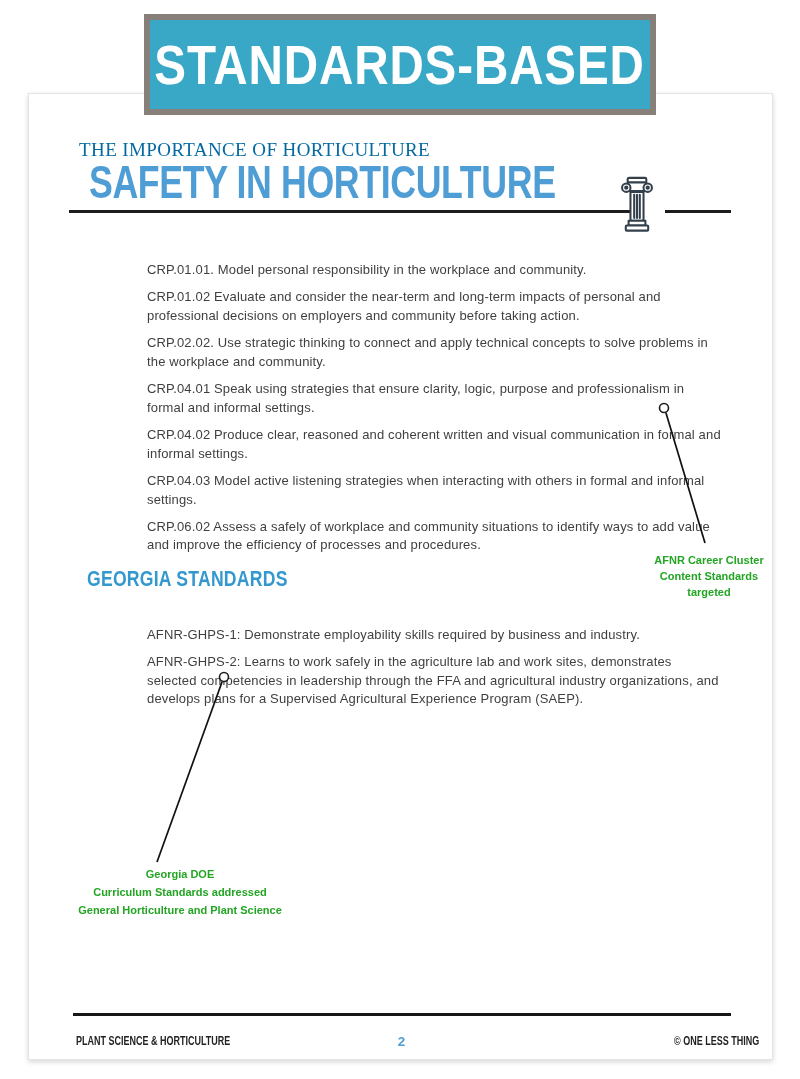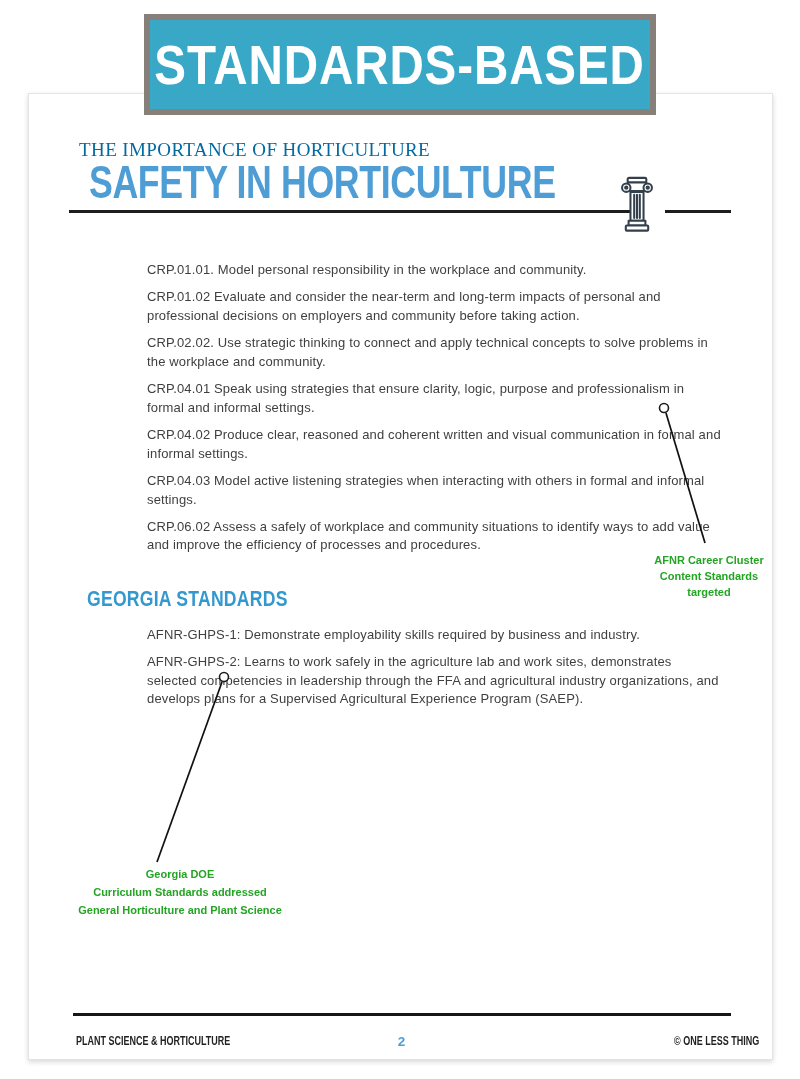--- a/index.html
+++ b/index.html
@@ -44,21 +44,21 @@
   .rule-right { left:636px; width:66px; }
   .pillar { position:absolute; left:588px; top:82px; width:40px; height:56px; }
   .pillar svg { width:100%; height:100%; }
 
   .section-heading { position:absolute; left:58px; white-space:nowrap; }
   .section-heading .cond {
     display:inline-block; transform:scaleX(0.8); transform-origin:left center;
     font-size:22px; font-weight:bold; color:#3398CE; letter-spacing:0.3px;
   }
   .heading-national { top:135px; }
-  .heading-georgia  { top:492px;text-decoration:underline; }
+  .heading-georgia  { top:472px;text-decoration:underline; }
 
   .paras { position:absolute; left:70px; width:624px; }
   .paras p {
     font-size:13px; line-height:1.42; color:#3f3f3f; margin-bottom:9px;
     letter-spacing:0.15px;
     margin-left:48px;
   }
   .paras-national { top:167px; }
   .paras-georgia  { top:532px; }
 

